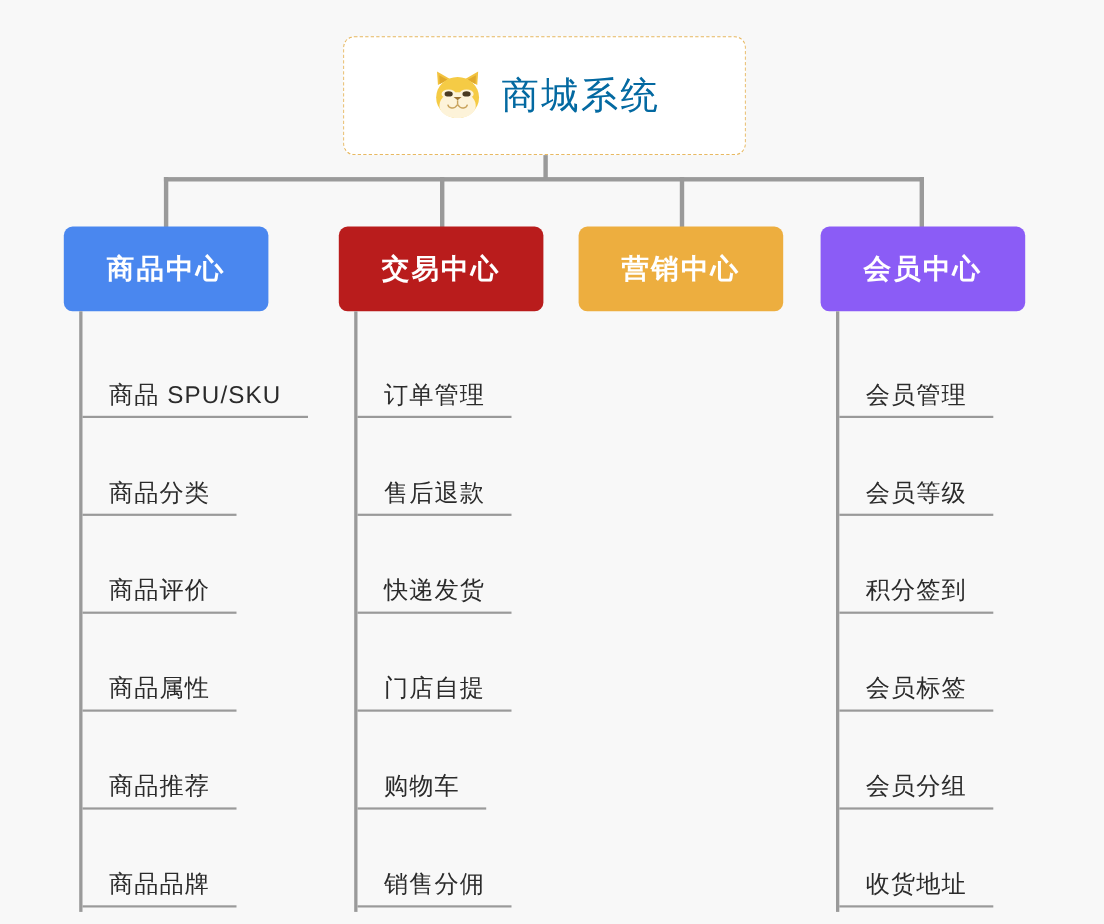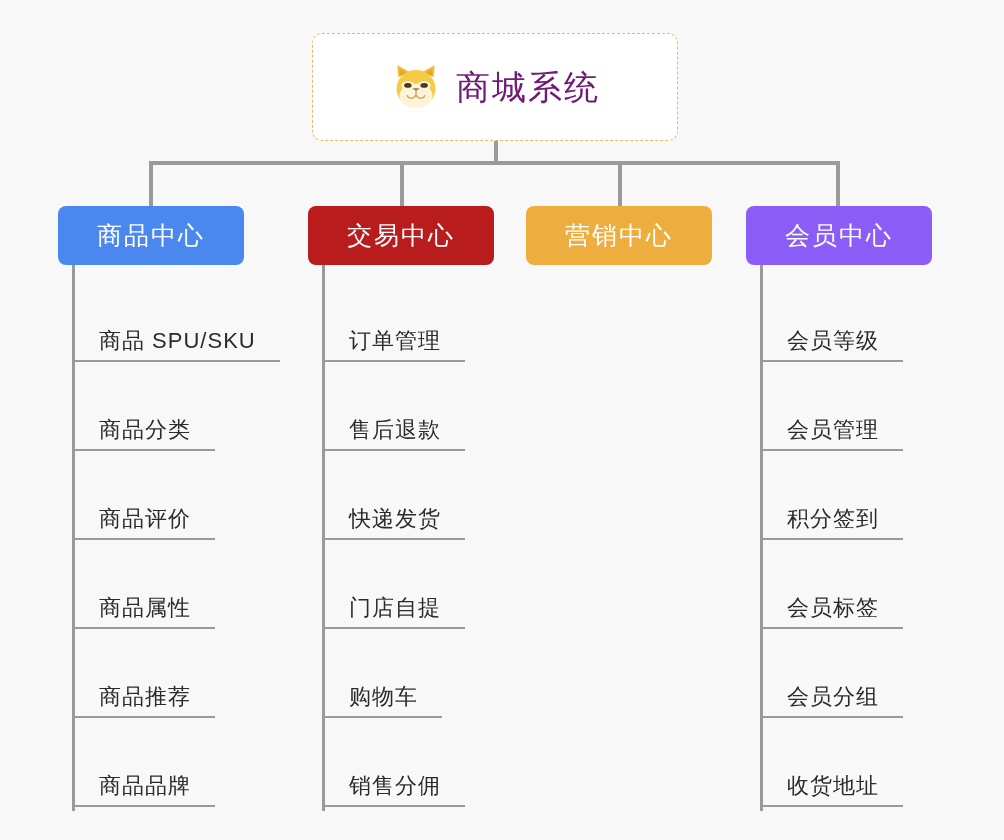--- a/index.html
+++ b/index.html
@@ -79,30 +79,31 @@
     top: 206px;
     width: 220px;
   }
   .column.c0 { left: 58px;  }
   .column.c1 { left: 308px; }
   .column.c2 { left: 526px; }
   .column.c3 { left: 746px; }
 
   .cat-header {
     width: 186px;
-    height: 59px;
+    height: 77px;
     border-radius: 8px;
     display: flex;
     align-items: center;
     justify-content: center;
     color: #ffffff;
     font-size: 25px;
     letter-spacing: 2px;
     white-space: nowrap;
     user-select: none;
+    font-weight: bold;
   }
 
   
   .leaf-list {
     position: relative;
     margin-top: 0;
     padding-left: 14px;
     margin-left: 14px;
     border-left: 3px solid #14b8a6;
     padding-top: 12px;
@@ -148,21 +149,21 @@
       <ellipse cx="42" cy="30" rx="8" ry="5" fill="#fdf3d9"></ellipse>
       <ellipse cx="22" cy="30" rx="4.6" ry="2.9" fill="#4a3a22"></ellipse>
       <ellipse cx="42" cy="30" rx="4.6" ry="2.9" fill="#4a3a22"></ellipse>
 
       <path d="M32 37 L27.5 33.5 L36.5 33.5 Z" fill="#9c7434"></path>
 
       <path d="M32 37 L32 42" stroke="#c9a35c" stroke-width="1.6" fill="none"></path>
       <path d="M32 42 C28 48 22 46 21 42" stroke="#c9a35c" stroke-width="1.6" fill="none"></path>
       <path d="M32 42 C36 48 42 46 43 42" stroke="#c9a35c" stroke-width="1.6" fill="none"></path>
     </svg>
-    <span class="root-title" style="color: #701a75;">商城系统</span>
+    <span class="root-title" style="color: #0369a1;">商城系统</span>
   </div>
 
   <div class="conn conn-stem" style="background: rgb(154, 154, 154);"></div>
   <div class="conn conn-bus" style="background: rgb(154, 154, 154);"></div>
   <div class="conn conn-drop d0" style="background: rgb(154, 154, 154);"></div>
   <div class="conn conn-drop d1" style="background: rgb(154, 154, 154);"></div>
   <div class="conn conn-drop d2" style="background: rgb(154, 154, 154);"></div>
   <div class="conn conn-drop d3" style="background: rgb(154, 154, 154);"></div>
 
   <div class="column c0">
@@ -222,26 +223,26 @@
       <span>营销中心</span>
     </div>
   </div>
 
   <div class="column c3">
     <div class="cat-header" style="background: #8b5cf6;">
       <span>会员中心</span>
     </div>
     <div class="leaf-list" style="border-left-color: rgb(154, 154, 154);">
       <div class="leaf-item">
+          <span class="leaf-label" style="border-bottom-color: rgb(154, 154, 154);">会员管理</span>
+        </div>
+      <div class="leaf-item">
           <span class="leaf-label" style="border-bottom-color: rgb(154, 154, 154);">会员等级</span>
         </div>
       <div class="leaf-item">
-          <span class="leaf-label" style="border-bottom-color: rgb(154, 154, 154);">会员管理</span>
-        </div>
-      <div class="leaf-item">
           <span class="leaf-label" style="border-bottom-color: rgb(154, 154, 154);">积分签到</span>
         </div>
       <div class="leaf-item">
           <span class="leaf-label" style="border-bottom-color: rgb(154, 154, 154);">会员标签</span>
         </div>
       <div class="leaf-item">
           <span class="leaf-label" style="border-bottom-color: rgb(154, 154, 154);">会员分组</span>
         </div>
       <div class="leaf-item">
           <span class="leaf-label" style="border-bottom-color: rgb(154, 154, 154);">收货地址</span>

